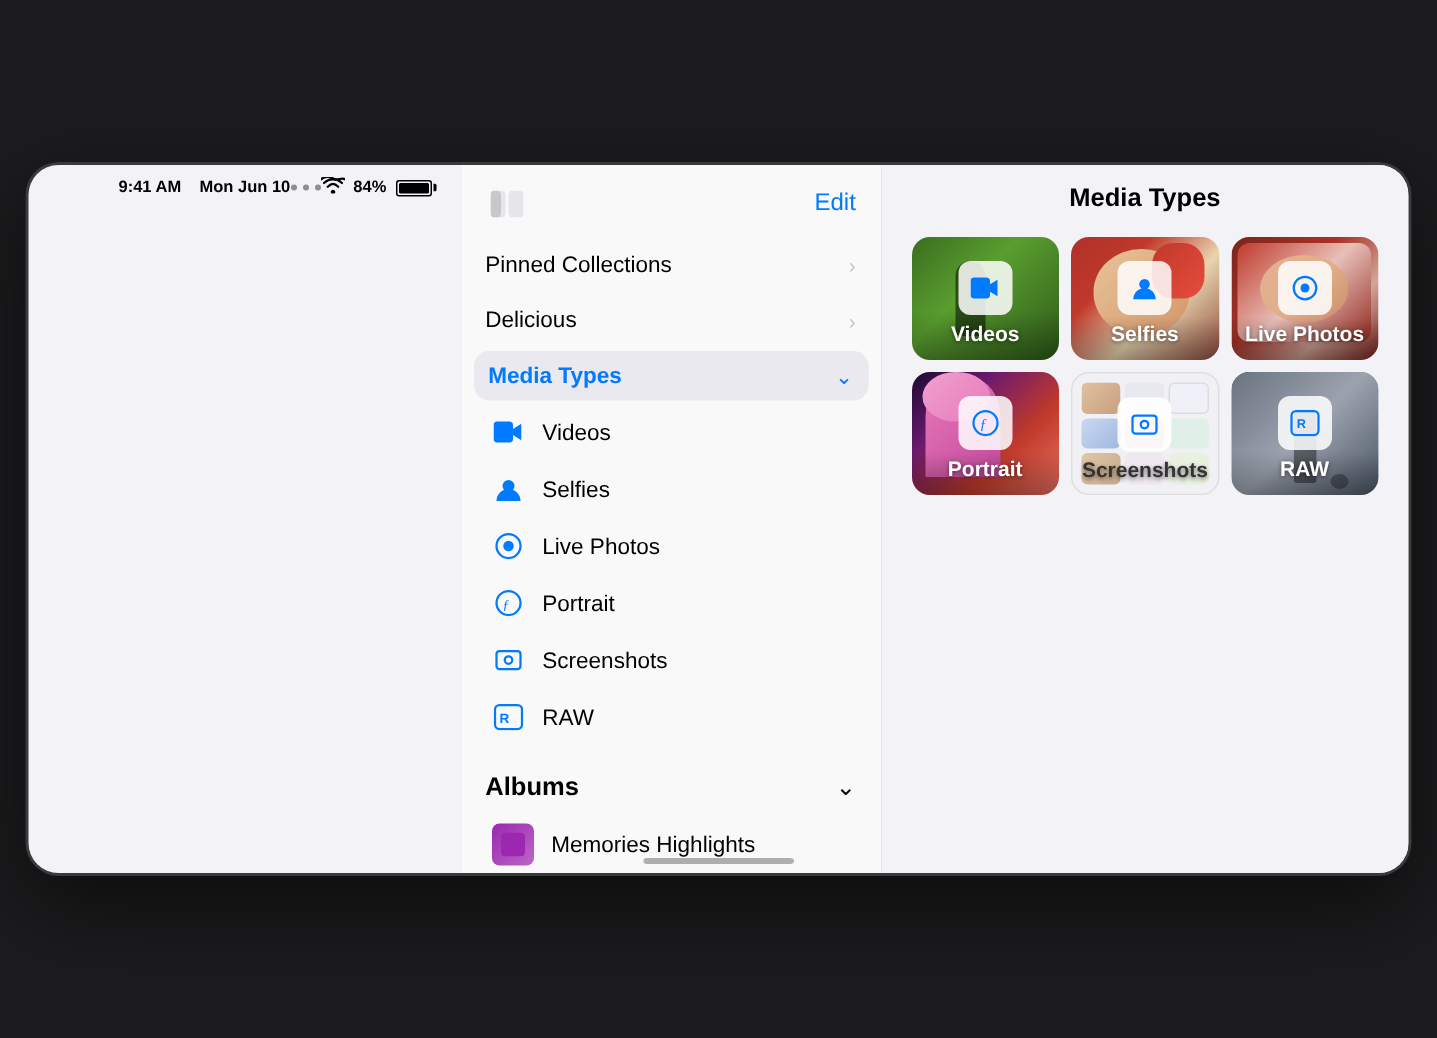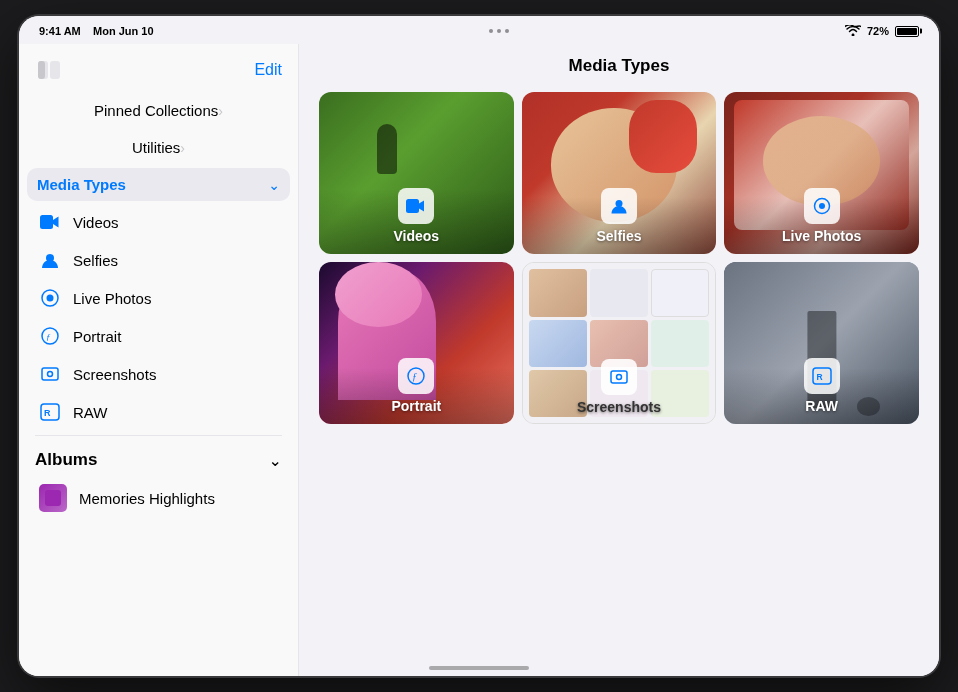--- a/index.html
+++ b/index.html
@@ -10,28 +10,29 @@
       background: #1c1c1e;
       display: flex;
       align-items: center;
       justify-content: center;
       font-family: -apple-system, BlinkMacSystemFont, 'SF Pro Display', 'Helvetica Neue', Arial, sans-serif;
       overflow: hidden;
     }
 
     .ipad-frame {
       width: 920px;
-      height: 660px;
+      height: 472px;
       background: #f2f2f7;
       border-radius: 20px;
       overflow: hidden;
       display: flex;
-      flex-direction: column;
+      flex-direction: row;
       position: relative;
       box-shadow: 0 0 0 2px #3a3a3c, 0 20px 60px rgba(0,0,0,0.6);
+      padding-left: 40px;
     }
 
     
     .status-bar {
       background: #f2f2f7;
       display: flex;
       align-items: center;
       justify-content: space-between;
       padding: 6px 20px 4px;
       height: 28px;
@@ -129,21 +130,21 @@
       font-weight: 400;
       color: #007aff;
       background: none;
       border: none;
       cursor: pointer;
     }
 
     .sidebar-section-row {
       display: flex;
       align-items: center;
-      justify-content: center;
+      justify-content: space-between;
       padding: 10px 16px;
       cursor: pointer;
     }
     .sidebar-section-label {
       font-size: 15px;
       font-weight: 500;
       color: #000;
     }
     .chevron-icon { color: #c7c7cc; font-size: 14px; }
 
@@ -364,21 +365,21 @@
     </div>
     <div class="status-bar-right">
       <span class="wifi-icon">
         <svg width="16" height="11" viewBox="0 0 16 11" fill="none">
           <path d="M8 8.5C8.83 8.5 9.5 9.17 9.5 10S8.83 11.5 8 11.5 6.5 10.83 6.5 10 7.17 8.5 8 8.5z" fill="black"></path>
           <path d="M4.5 6.5C5.67 5.33 7.25 4.5 8 4.5S10.33 5.33 11.5 6.5" stroke="black" stroke-width="1.5" fill="none" stroke-linecap="round"></path>
           <path d="M2 4C3.67 2.33 5.83 1.5 8 1.5S12.33 2.33 14 4" stroke="black" stroke-width="1.5" fill="none" stroke-linecap="round"></path>
           <path d="M0 1.5C2.17 -0.17 4.92 -1 8 1S13.83 -0.17 16 1.5" stroke="black" stroke-width="1.5" fill="none" stroke-linecap="round"></path>
         </svg>
       </span>
-      <span>72%</span>
+      <span>84%</span>
       <div class="battery-bar">
         <div class="battery-fill"></div>
       </div>
     </div>
   </div>
 
   <div class="app-container">
 
     <div class="sidebar">
 
@@ -392,21 +393,21 @@
         </div>
         <button class="edit-btn">Edit</button>
       </div>
 
       <div class="sidebar-section-row">
         <span class="sidebar-section-label">Pinned Collections</span>
         <span class="chevron-icon">›</span>
       </div>
 
       <div class="sidebar-section-row">
-        <span class="sidebar-section-label">Utilities</span>
+        <span class="sidebar-section-label">Delicious</span>
         <span class="chevron-icon">›</span>
       </div>
 
       <div class="sidebar-selected-row">
         <span class="sidebar-selected-label">Media Types</span>
         <span class="chevron-down">⌄</span>
       </div>
 
       <div class="sidebar-item-row">
         <div class="sidebar-item-icon">

